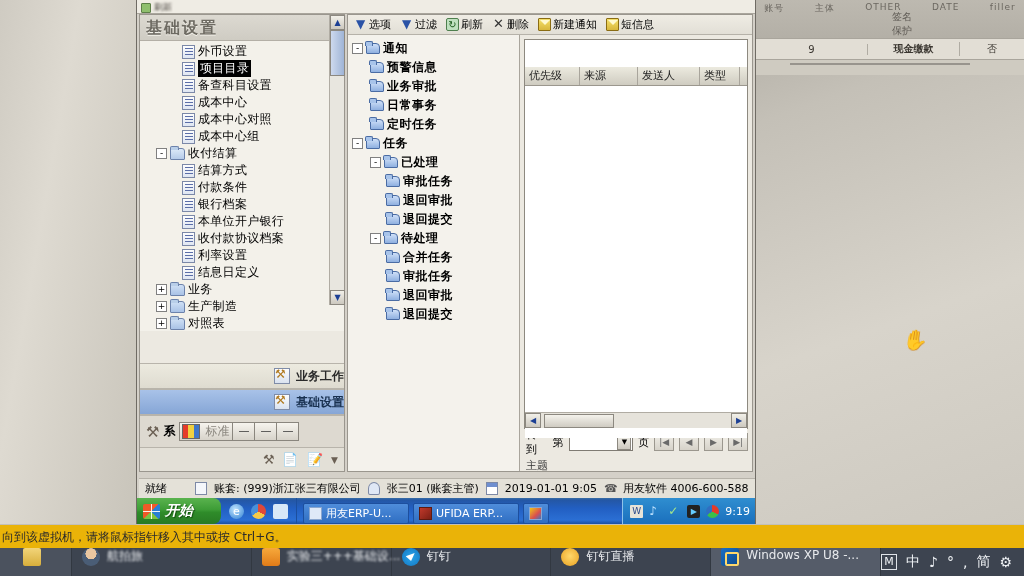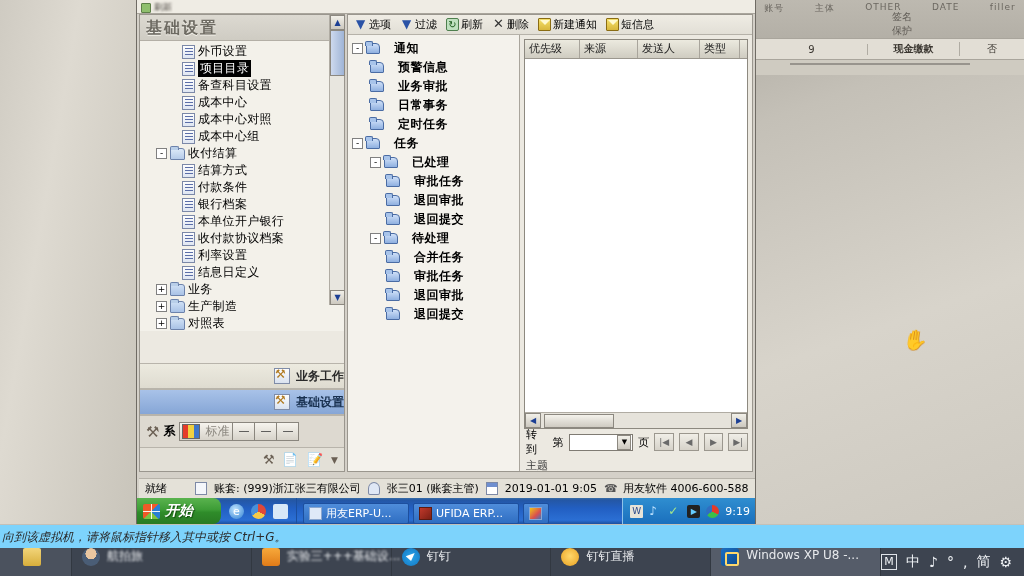--- a/index.html
+++ b/index.html
@@ -260,21 +260,21 @@
   .msg-tree {
     width: 172px; background: #f4f2ec;
     border-right: 1px solid #a9a59c;
     padding-top: 4px;
     overflow: hidden;
   }
   .mnode {
     display: flex; align-items: center; height: 19px;
     font-size: 12px; white-space: nowrap;
   }
-  .mnode .lbl { margin-left: 14px; font-weight: bold; letter-spacing: .5px; }
+  .mnode .lbl { margin-left: 3px; font-weight: bold; letter-spacing: .5px; }
   .ico-mfolder {
     width: 14px; height: 11px; flex: 0 0 auto; position: relative;
     background: linear-gradient(180deg,#cfe0f8,#8fb0e0);
     border: 1px solid #4a6ca4;
     border-radius: 1px 4px 1px 1px;
   }
   .ico-mfolder:before{
     content:""; position:absolute; left:-2px; top:-3px; width:6px; height:4px;
     background:#a8c4ea; border:1px solid #4a6ca4; border-bottom:none;
     border-radius:2px 2px 0 0;
@@ -288,20 +288,21 @@
     flex: 1; position: relative; background: #ece9e1; padding: 4px 4px 0 4px;
   }
   .list-frame {
     position: relative; width: 100%; height: 390px;
     background: #fff; border: 1px solid #8d8980;
   }
   .grid-head {
     display: flex; height: 19px;
     background: linear-gradient(180deg,#eceadf,#cfccc1);
     border-bottom: 1px solid #9b978e;
+    margin-top: 27px;
   }
   .gh {
     font-size: 11px; line-height: 18px; padding-left: 4px;
     border-right: 1px solid #a9a59c; color: #1c1c1c;
     overflow: hidden; white-space: nowrap;
   }
   .grid-body { height: 352px; background: #fff; }
   .hscroll {
     position: absolute; left: 0; bottom: 0; width: 100%; height: 16px;
     background: #e6e3db; border-top: 1px solid #b0aca3;
@@ -413,26 +414,25 @@
   .tr-ico { width: 13px; height: 13px; }
   .tr-ico.w { background:#e8e4d8; color:#2a4a8a; font-size:9px; text-align:center; line-height:13px; border-radius:1px;}
   .tr-ico.m { color:#bfe3ff; font-size:12px; line-height:13px; }
   .tr-ico.g { color:#a6e88a; font-size:12px; line-height:13px; }
   .tr-ico.d { background:#222; color:#6cf; font-size:8px; text-align:center; line-height:13px; border-radius:2px;}
   .tr-ico.s { background: conic-gradient(#e23b2a 0 33%,#3bbf4a 33% 66%,#2f6ec2 66% 100%); border-radius:50%;}
 
   
   .vm-hint {
     position: absolute; left: 0; top: 524px; width: 1024px; height: 24px;
-    background: #7dd3fc;
+    background: #eab308;
     border-top: 1px solid #c3c0b8;
     font-size: 12px; color: #2b2b2b;
     line-height: 24px; padding-left: 2px;
     white-space: nowrap;
-    font-style: italic;
   }
   .host-taskbar {
     position: absolute; left: 0; bottom: 0; width: 1024px; height: 28px;
     background: #3d4450;
     display: flex; align-items: center;
   }
   .host-item {
     height: 28px; display: flex; gap: 7px;
     padding: 0 10px; color: #e7e9ec; font-size: 12px;
     border-right: 1px solid #323841;

